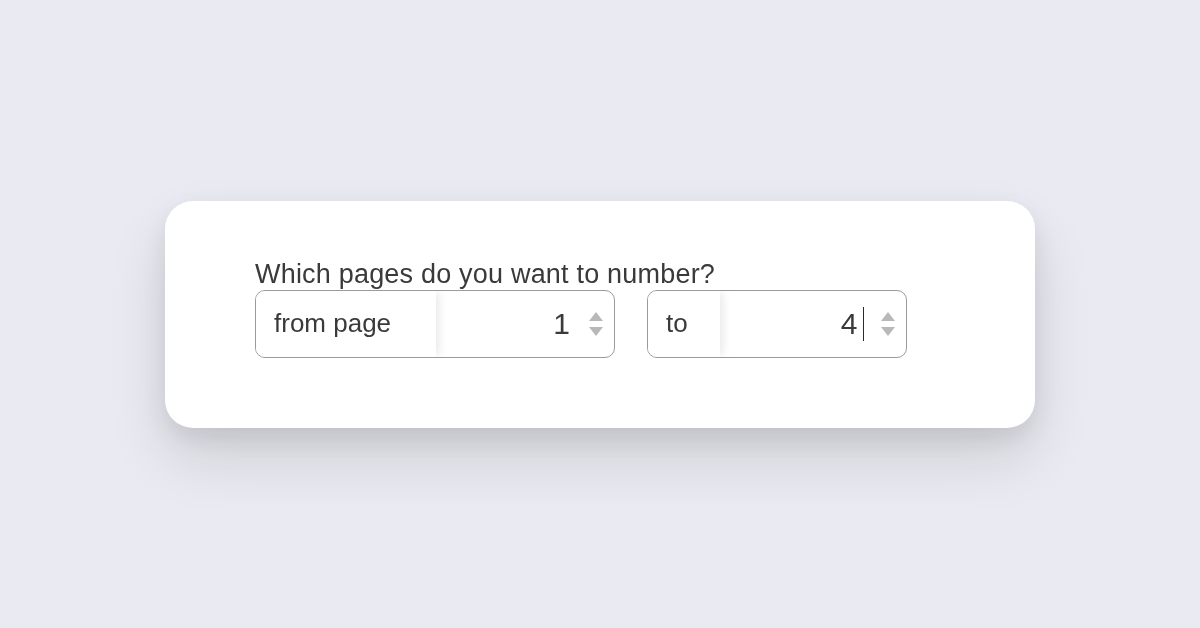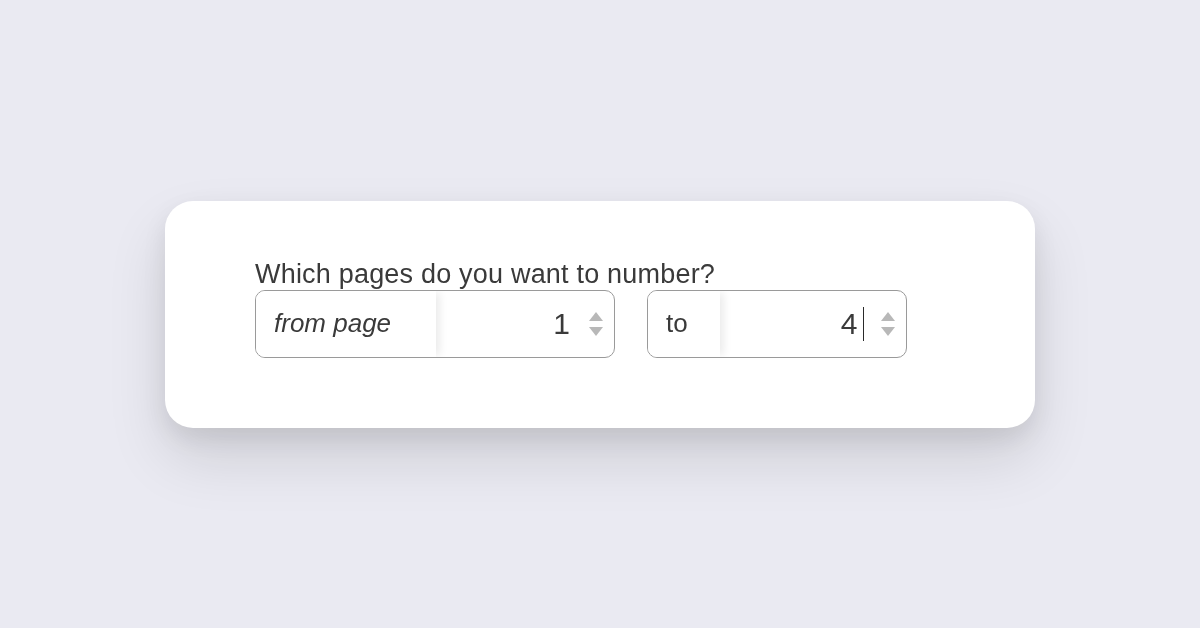--- a/index.html
+++ b/index.html
@@ -54,21 +54,20 @@
       padding: 0 18px 0 18px;
       font-size: 26px;
       color: #3a3a3a;
       background: #fff;
       position: relative;
       z-index: 2;
       box-shadow: 6px 0 8px -2px rgba(0,0,0,0.08);
     }
     .field-from .field-label {
       flex: 0 0 180px;
-      font-style: italic;
     }
     .field-to .field-label {
       flex: 0 0 72px;
       text-align: center;
     }
     .field-value-wrap {
       flex: 1;
       display: flex;
       align-items: center;
       justify-content: flex-end;

